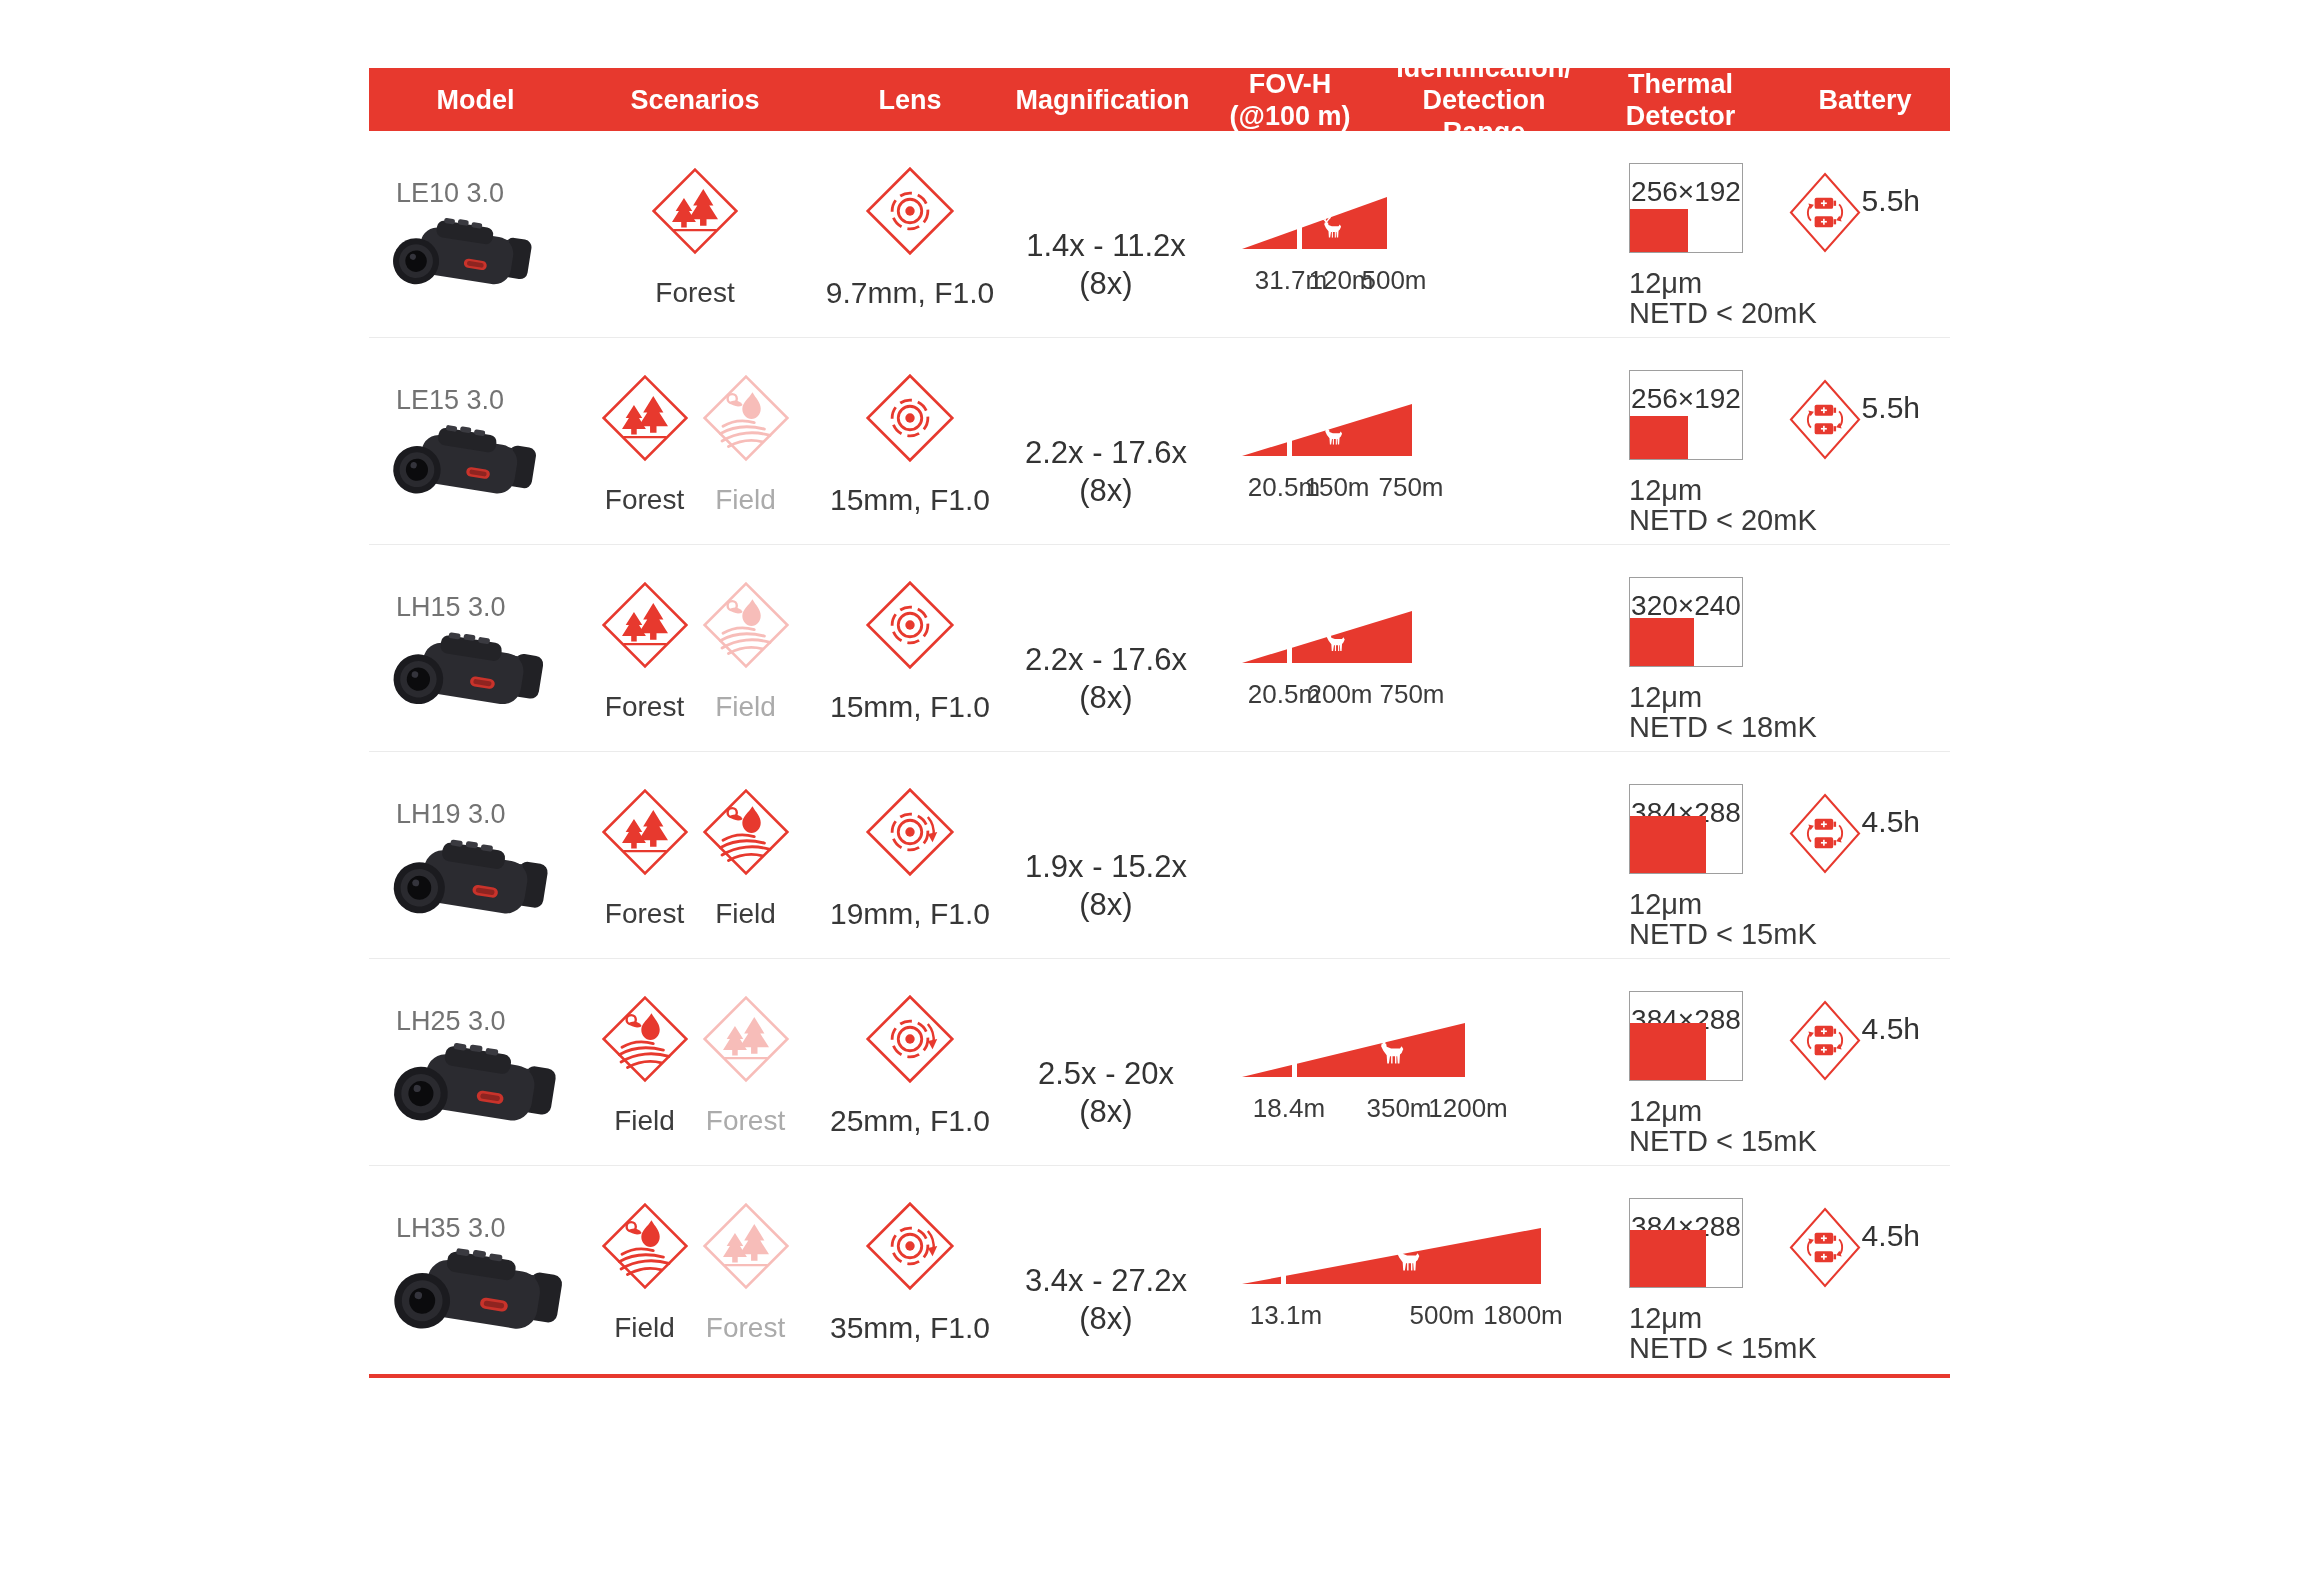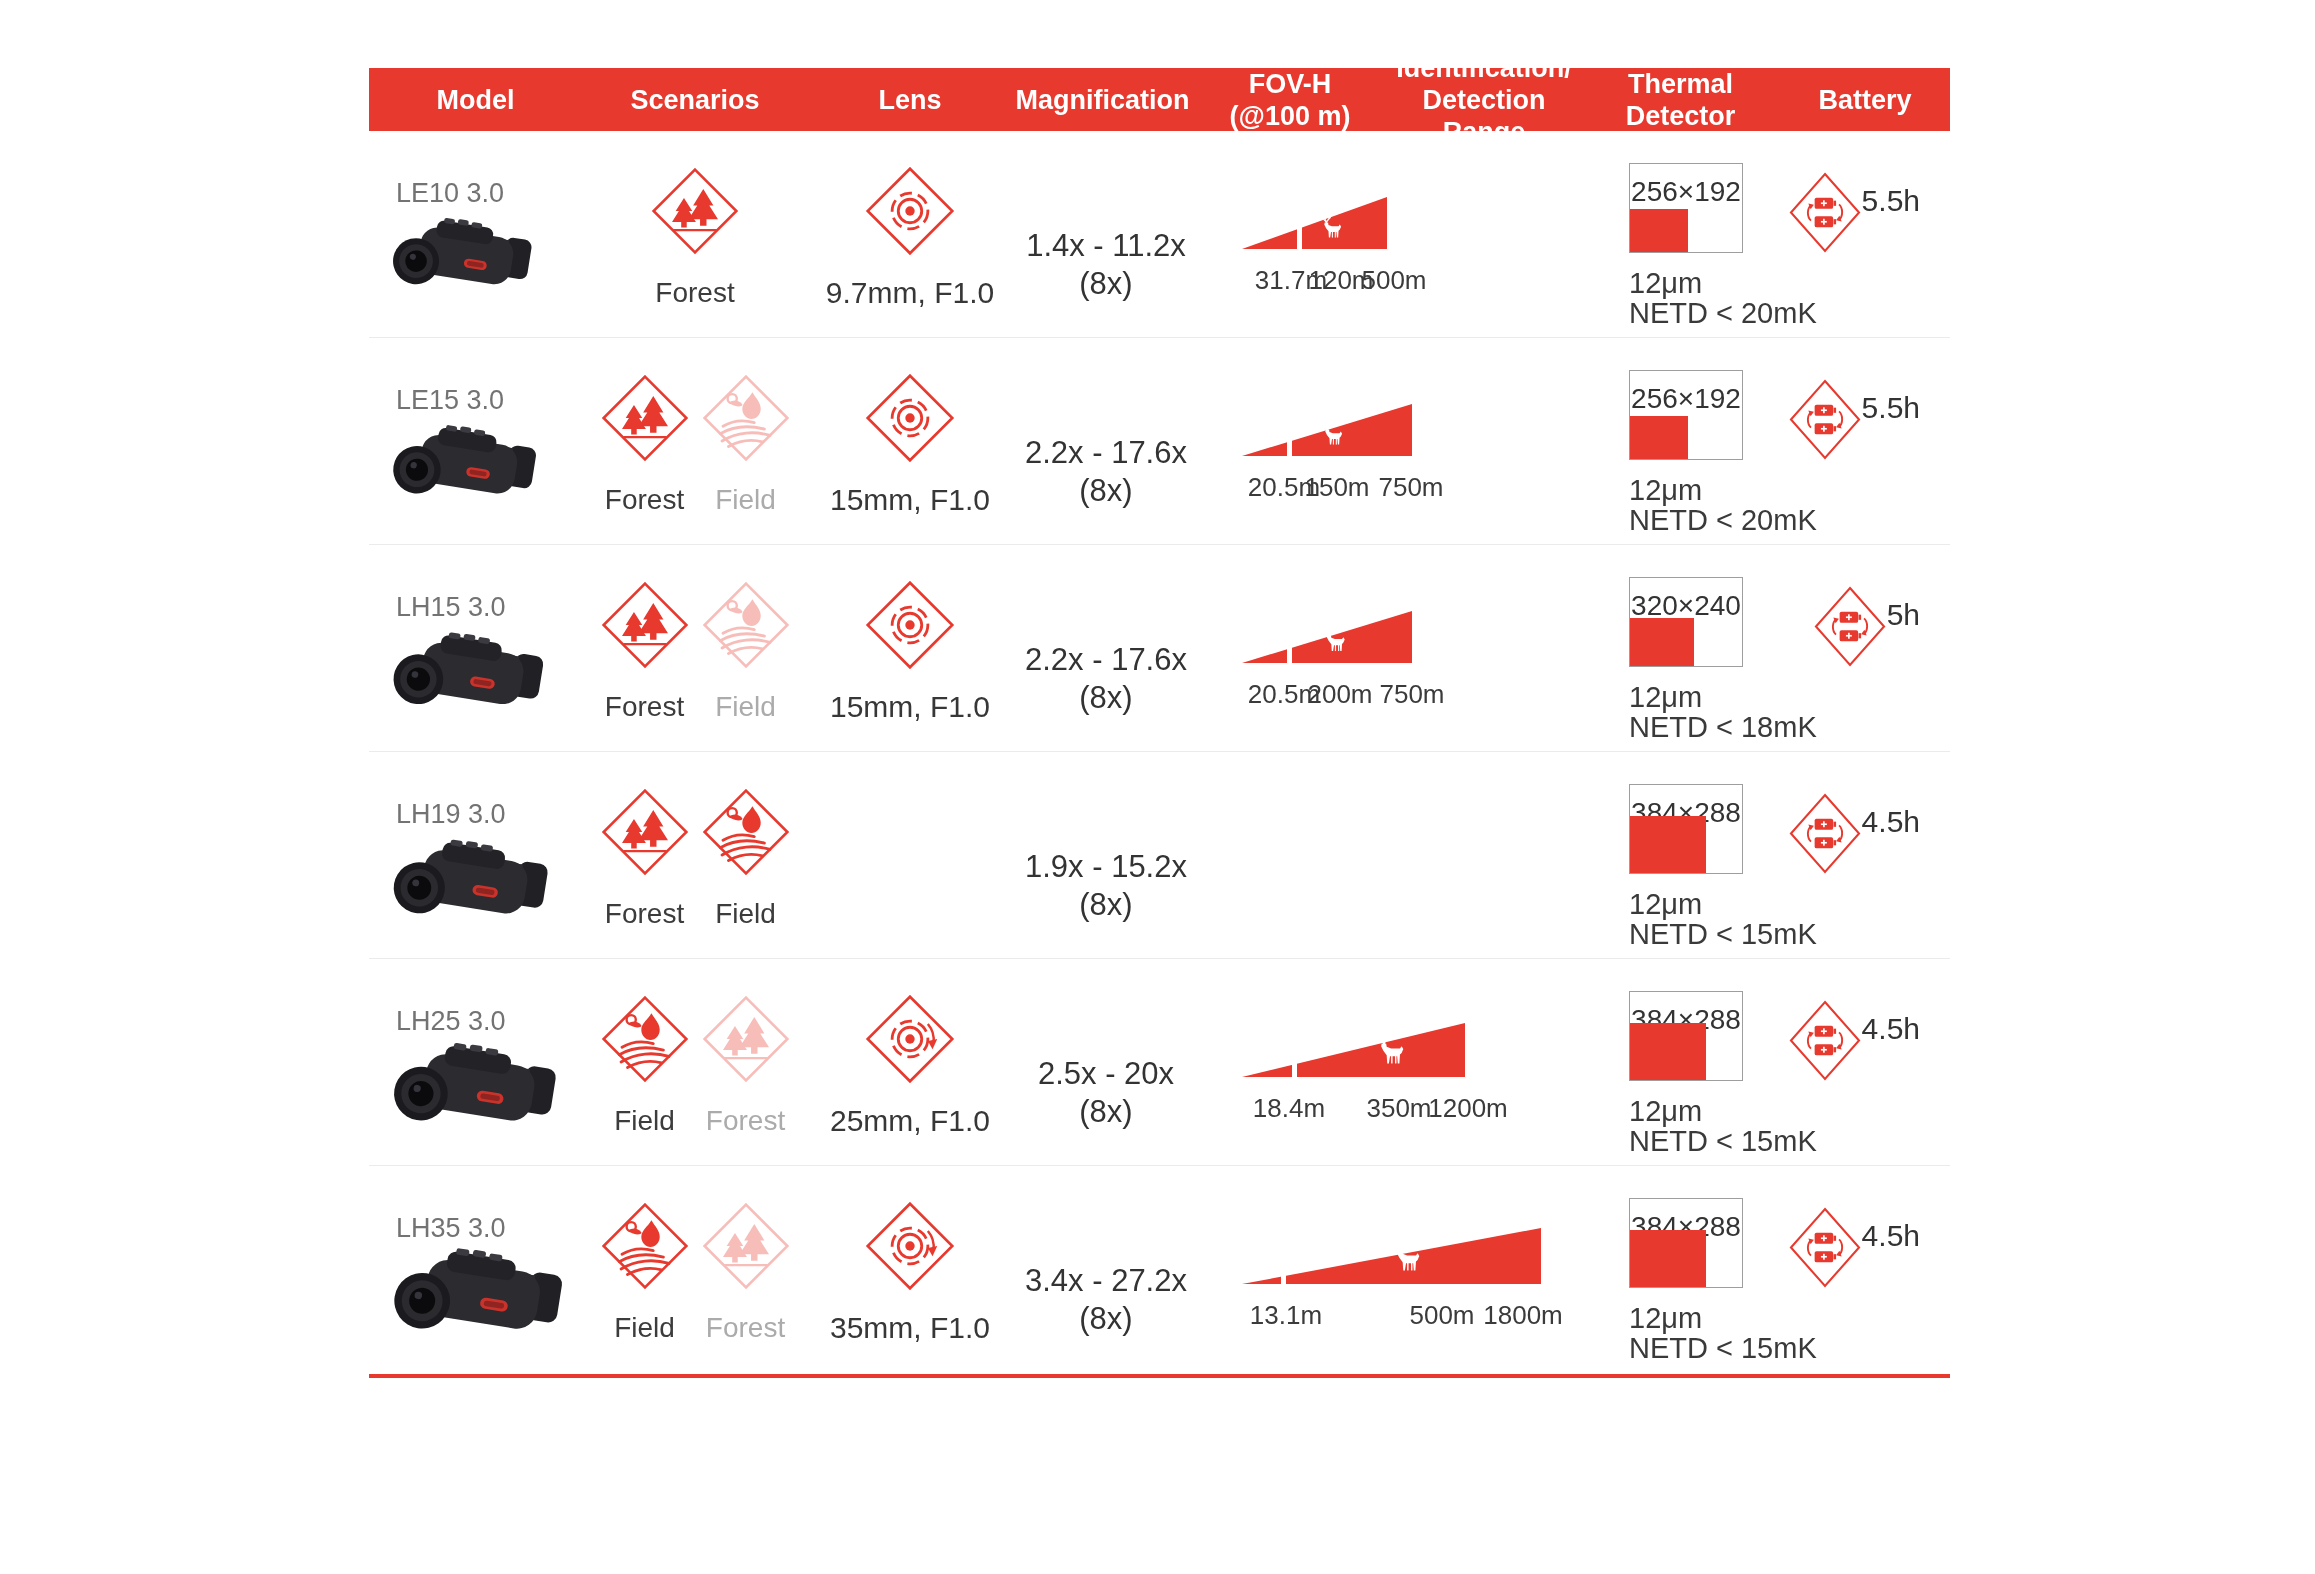--- a/index.html
+++ b/index.html
@@ -381,46 +381,20 @@
           </div>
     </div>
     <div class="detcell">
       <div class="det-box">
         <span class="det-res">320×240</span>
         <div class="det-sq" style="width: 64px; height: 48px;"></div>
       </div>
       <div class="det-pitch">12μm</div>
       <div class="det-netd">NETD &lt; 18mK</div>
     </div>
-    <div class="batcell">
-      <svg viewBox="0 0 100 112" xmlns="http://www.w3.org/2000/svg">
-    <path d="M50 4 L96 56 L50 108 L4 56 Z" fill="none" stroke="#e7392e" stroke-width="2.8"></path>
-    <g fill="#e7392e">
-      <rect x="36" y="36" width="25" height="15" rx="2.5"></rect>
-              <rect x="61.5" y="40" width="3.5" height="7"></rect>
-      <rect x="36" y="61" width="25" height="15" rx="2.5"></rect>
-              <rect x="61.5" y="65" width="3.5" height="7"></rect>
-    </g>
-    <g fill="#fff">
-      <rect x="44.5" y="42.4" width="8" height="2.2"></rect>
-              <rect x="47.4" y="39.5" width="2.2" height="8"></rect>
-      <rect x="44.5" y="67.4" width="8" height="2.2"></rect>
-              <rect x="47.4" y="64.5" width="2.2" height="8"></rect>
-    </g>
-    <g stroke="#e7392e" stroke-width="2.6" fill="none">
-      <path d="M31 67 C25.5 62 25.5 51 31 46"></path>
-      <path d="M69 45 C74.5 50 74.5 61 69 66"></path>
-    </g>
-    <g fill="#e7392e">
-      <path d="M27.5 44 L35 45.5 L30.5 51.5 Z"></path>
-      <path d="M72.5 68 L65 66.5 L69.5 60.5 Z"></path>
-    </g>
-  </svg>
-      <div class="bat-label">5h</div>
-    </div>
   </div>
       <div class="row r3">
     <div class="model-name">LH19 3.0</div>
     <div class="device">
           <svg viewBox="0 0 210 135" xmlns="http://www.w3.org/2000/svg">
     <g transform="rotate(9 105 70)">
       <rect x="150" y="26" width="34" height="52" rx="10" fill="#212125"></rect>
       <rect x="146" y="30" width="8" height="44" fill="#2c2c31"></rect>
       <rect x="40" y="28" width="122" height="62" rx="22" fill="#2b2b30"></rect>
       <rect x="58" y="18" width="74" height="22" rx="9" fill="#232327"></rect>
@@ -457,20 +431,33 @@
     <g fill="none" stroke="#e7392e" stroke-width="3.1" stroke-linecap="round">
       <path d="M25 59 C35 53 48 52 59 55"></path>
       <path d="M22 67 C36 59 54 58 70 62"></path>
       <path d="M24 75 C40 65 60 64 76 69"></path>
       <path d="M31 81 C44 74 57 73 68 76"></path>
     </g>
   </svg>
             <div class="lbl">Field</div>
           </div>
         </div>
+    <div class="lenscell">
+      <svg viewBox="0 0 100 100" xmlns="http://www.w3.org/2000/svg">
+    <path d="M50 5 L95 50 L50 95 L5 50 Z" fill="none" stroke="#e7392e" stroke-width="2.8"></path>
+    <circle cx="50" cy="50" r="19" fill="none" stroke="#e7392e" stroke-width="3" stroke-dasharray="13 6.5"></circle>
+    <circle cx="50" cy="50" r="12.5" fill="none" stroke="#e7392e" stroke-width="3"></circle>
+    <circle cx="50" cy="50" r="5" fill="#e7392e"></circle>
+    <g class="lens-arrow">
+      <path d="M69 34 A 26 26 0 0 1 75 54" fill="none" stroke="#e7392e" stroke-width="2.6"></path>
+      <path d="M79 50 L74 61 L69 52 Z" fill="#e7392e"></path>
+    </g>
+  </svg>
+      <div class="lbl">19mm, F1.0</div>
+    </div>
     <div class="magcell">
       <div>1.9x - 15.2x</div>
       <div>(8x)</div>
     </div>
     <div class="detcell">
       <div class="det-box">
         <span class="det-res">384×288</span>
         <div class="det-sq" style="width: 76px; height: 57px;"></div>
       </div>
       <div class="det-pitch">12μm</div>

